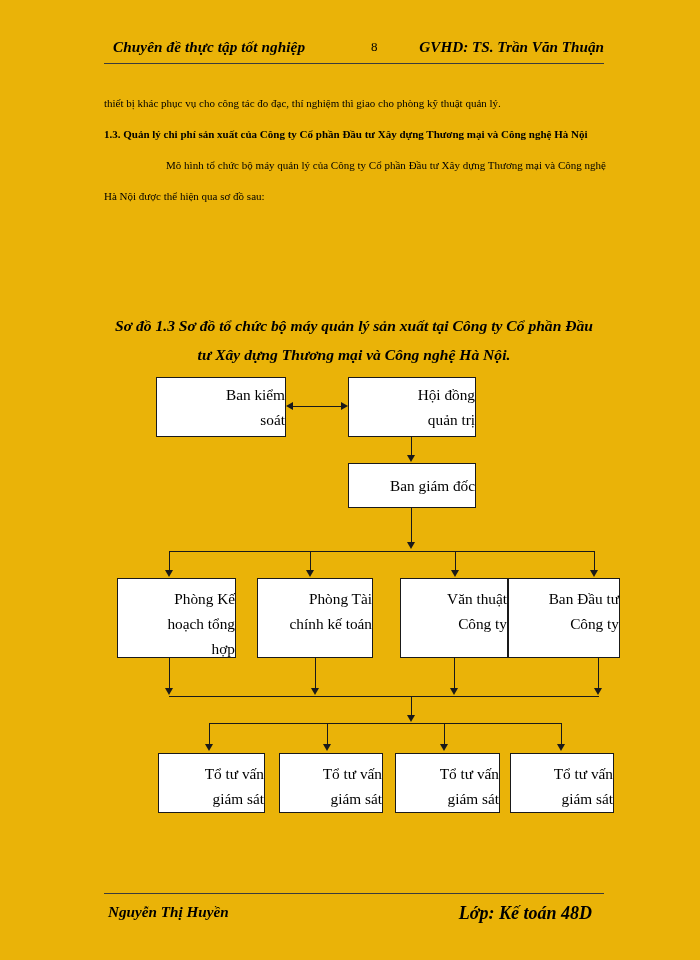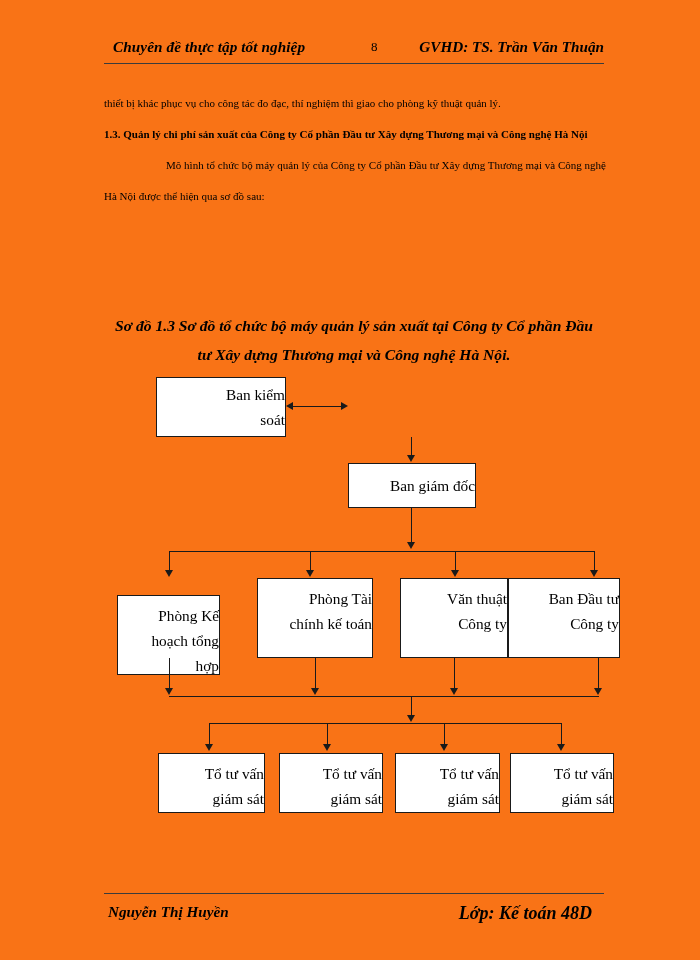--- a/index.html
+++ b/index.html
@@ -8,21 +8,21 @@
     background: #ffffff;
   }
   body {
     font-family: "Liberation Serif", "DejaVu Serif", serif;
     color: #000000;
   }
   #page {
     position: relative;
     width: 700px;
     height: 960px;
-    background: #f97316;
+    background: #eab308;
     overflow: hidden;
   }
 
   
   #header {
     position: absolute;
     left: 104px;
     top: 38px;
     width: 500px;
     height: 22px;
@@ -192,20 +192,24 @@
     <div>tư Xây dựng Thương mại và Công nghệ Hà Nội.</div>
   </div>
 
   <div id="chart">
 
     <div class="node" style="left:156px; top:377px; width:130px; height:60px;">
       <span>Ban kiểm</span>
       <span>soát</span>
     </div>
 
+    <div class="node" style="left:348px; top:377px; width:128px; height:60px;">
+      <span>Hội đồng</span>
+      <span>quản trị</span>
+    </div>
 
     <div class="line-h" style="left:292px; top:406px; width:50px;"></div>
     <div class="arrow-left" style="left:286px; top:402px;"></div>
     <div class="arrow-right" style="left:341px; top:402px;"></div>
 
     <div class="line-v" style="left:411px; top:437px; height:19px;"></div>
     <div class="arrow-down" style="left:407px; top:455px;"></div>
 
     <div class="node" style="left:348px; top:463px; width:128px; height:45px;">
       <span>Ban giám  đốc</span>
@@ -221,21 +225,21 @@
 
     <div class="line-v" style="left:310px; top:551px; height:20px;"></div>
     <div class="arrow-down" style="left:306px; top:570px;"></div>
 
     <div class="line-v" style="left:455px; top:551px; height:20px;"></div>
     <div class="arrow-down" style="left:451px; top:570px;"></div>
 
     <div class="line-v" style="left:594px; top:551px; height:20px;"></div>
     <div class="arrow-down" style="left:590px; top:570px;"></div>
 
-    <div class="node top-align" style="left:117px; top:595px; width:103px; height:80px;">
+    <div class="node top-align" style="left:117px; top:578px; width:119px; height:80px;">
       <span>Phòng Kế</span>
       <span>hoạch tổng</span>
       <span>hợp</span>
     </div>
 
     <div class="node top-align" style="left:257px; top:578px; width:116px; height:80px;">
       <span>Phòng Tài</span>
       <span>chính kế toán</span>
     </div>
 

